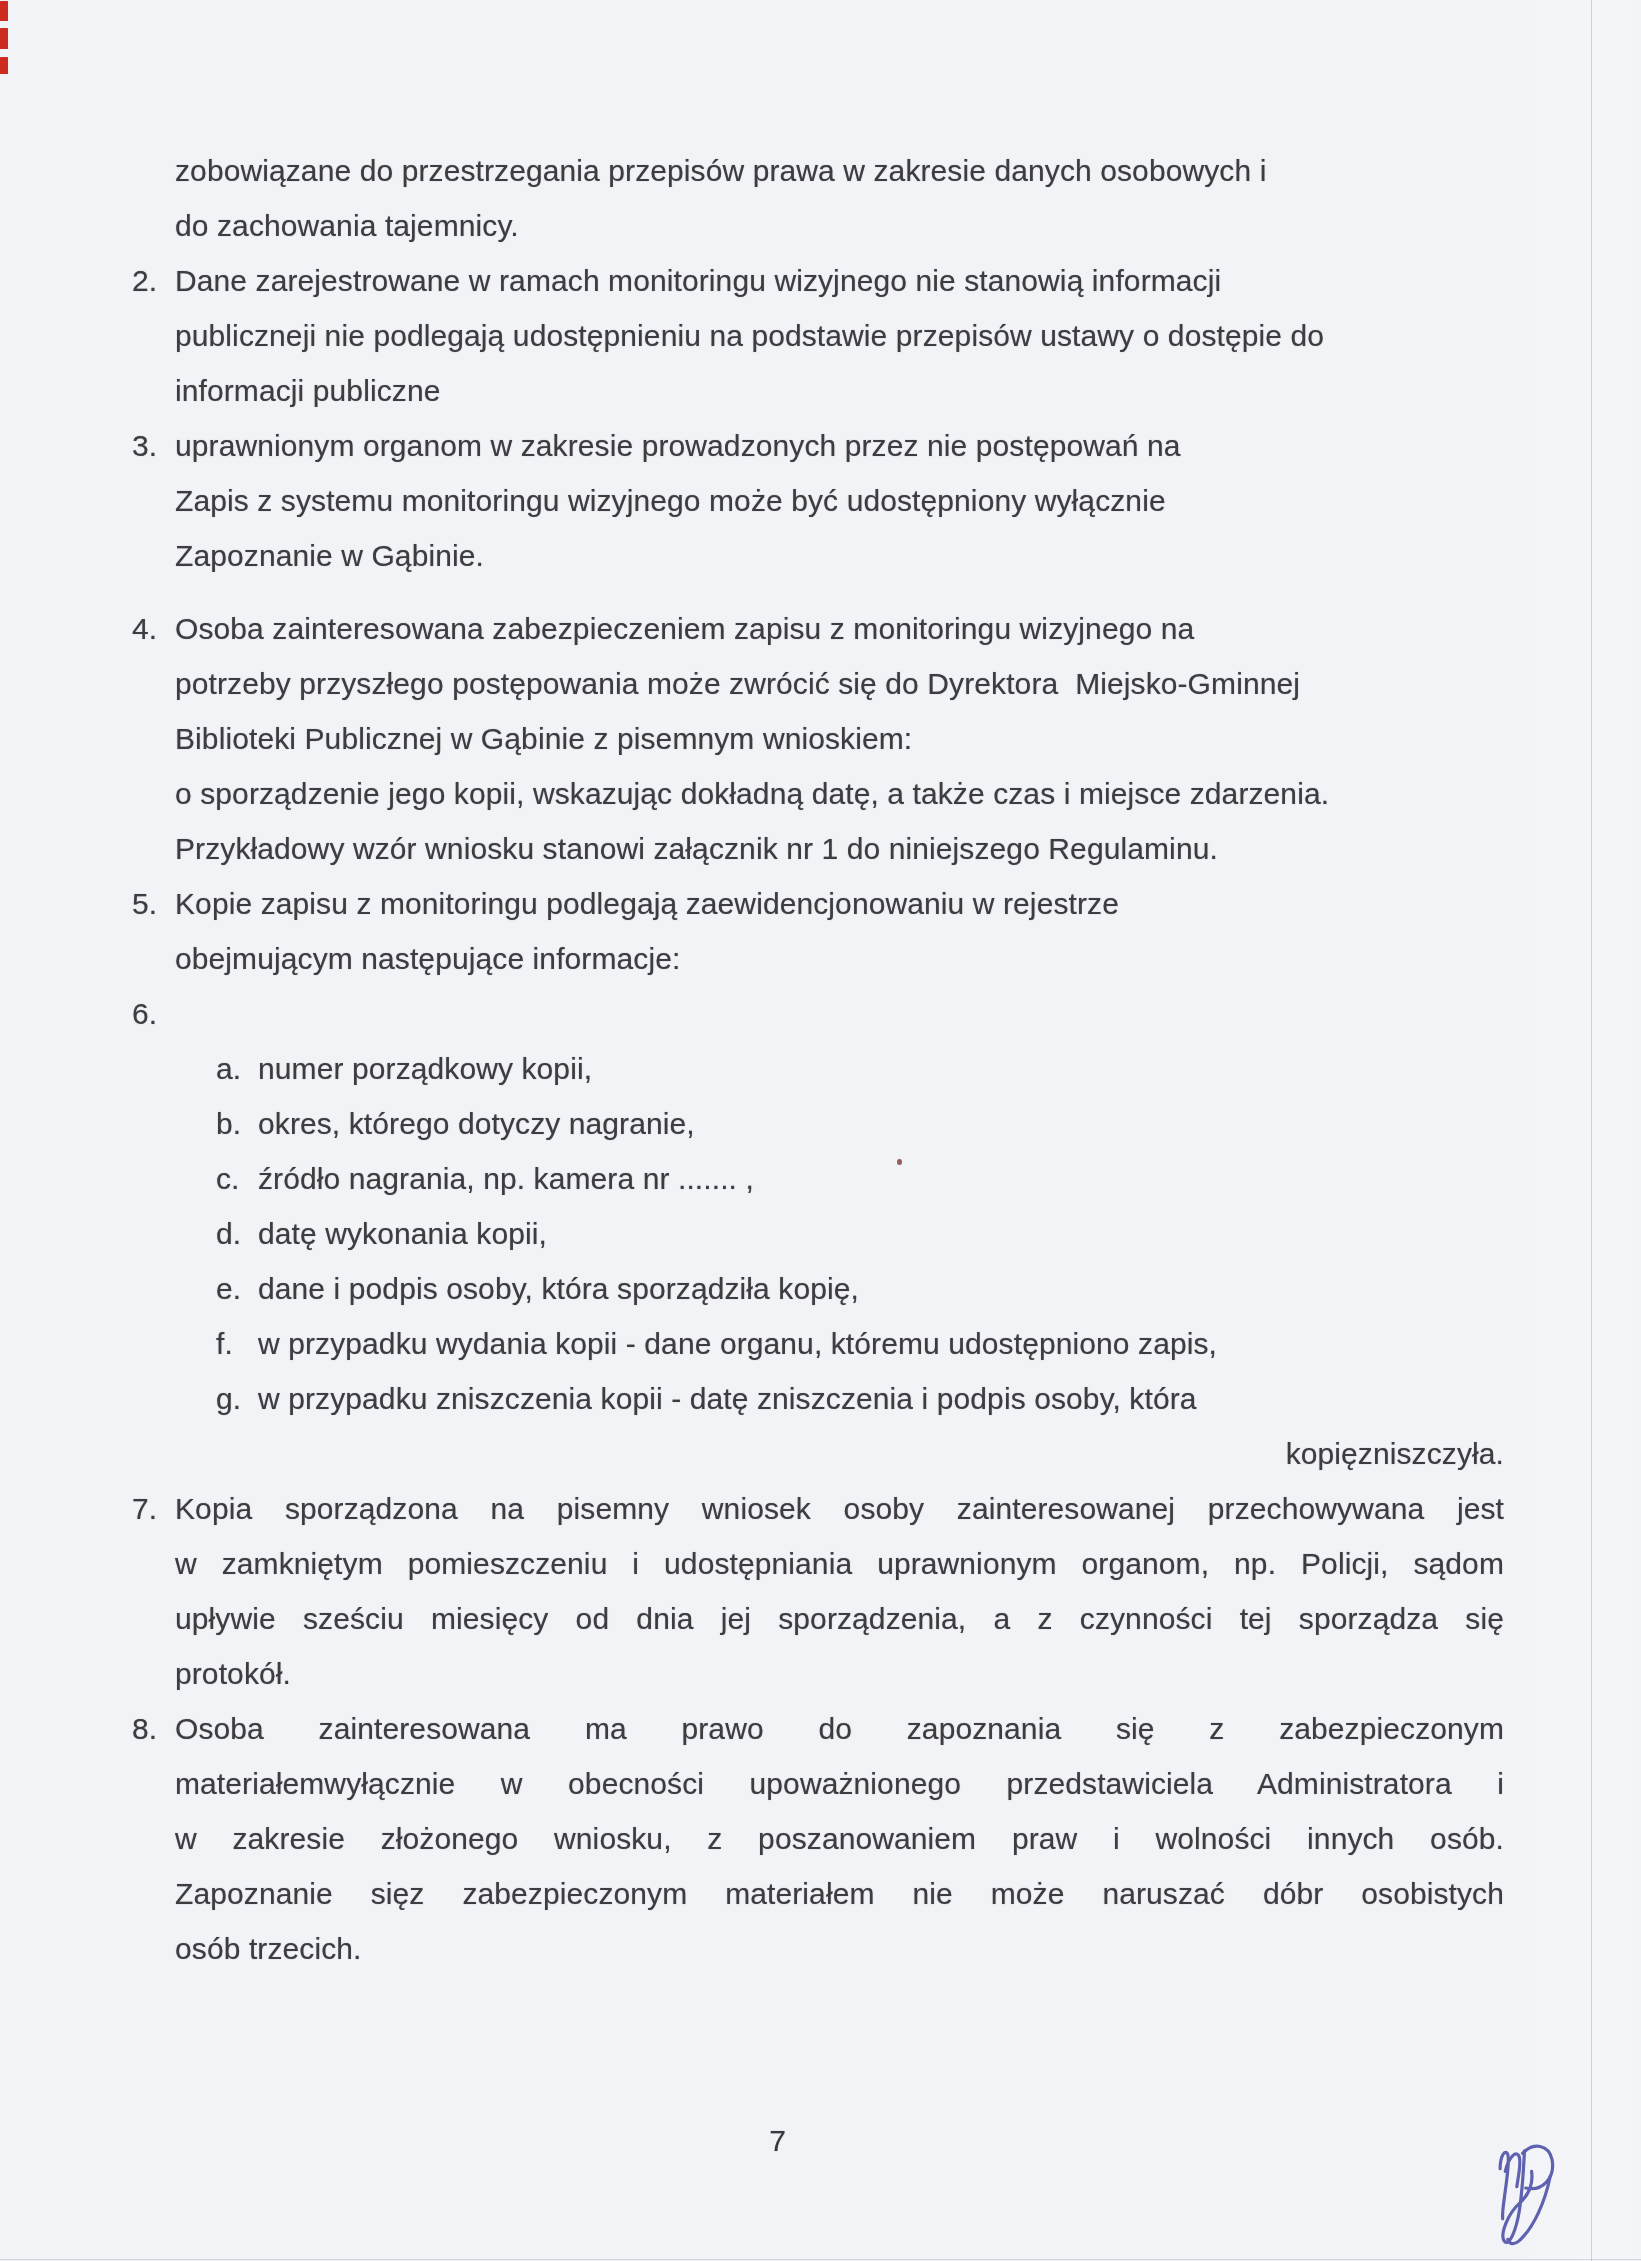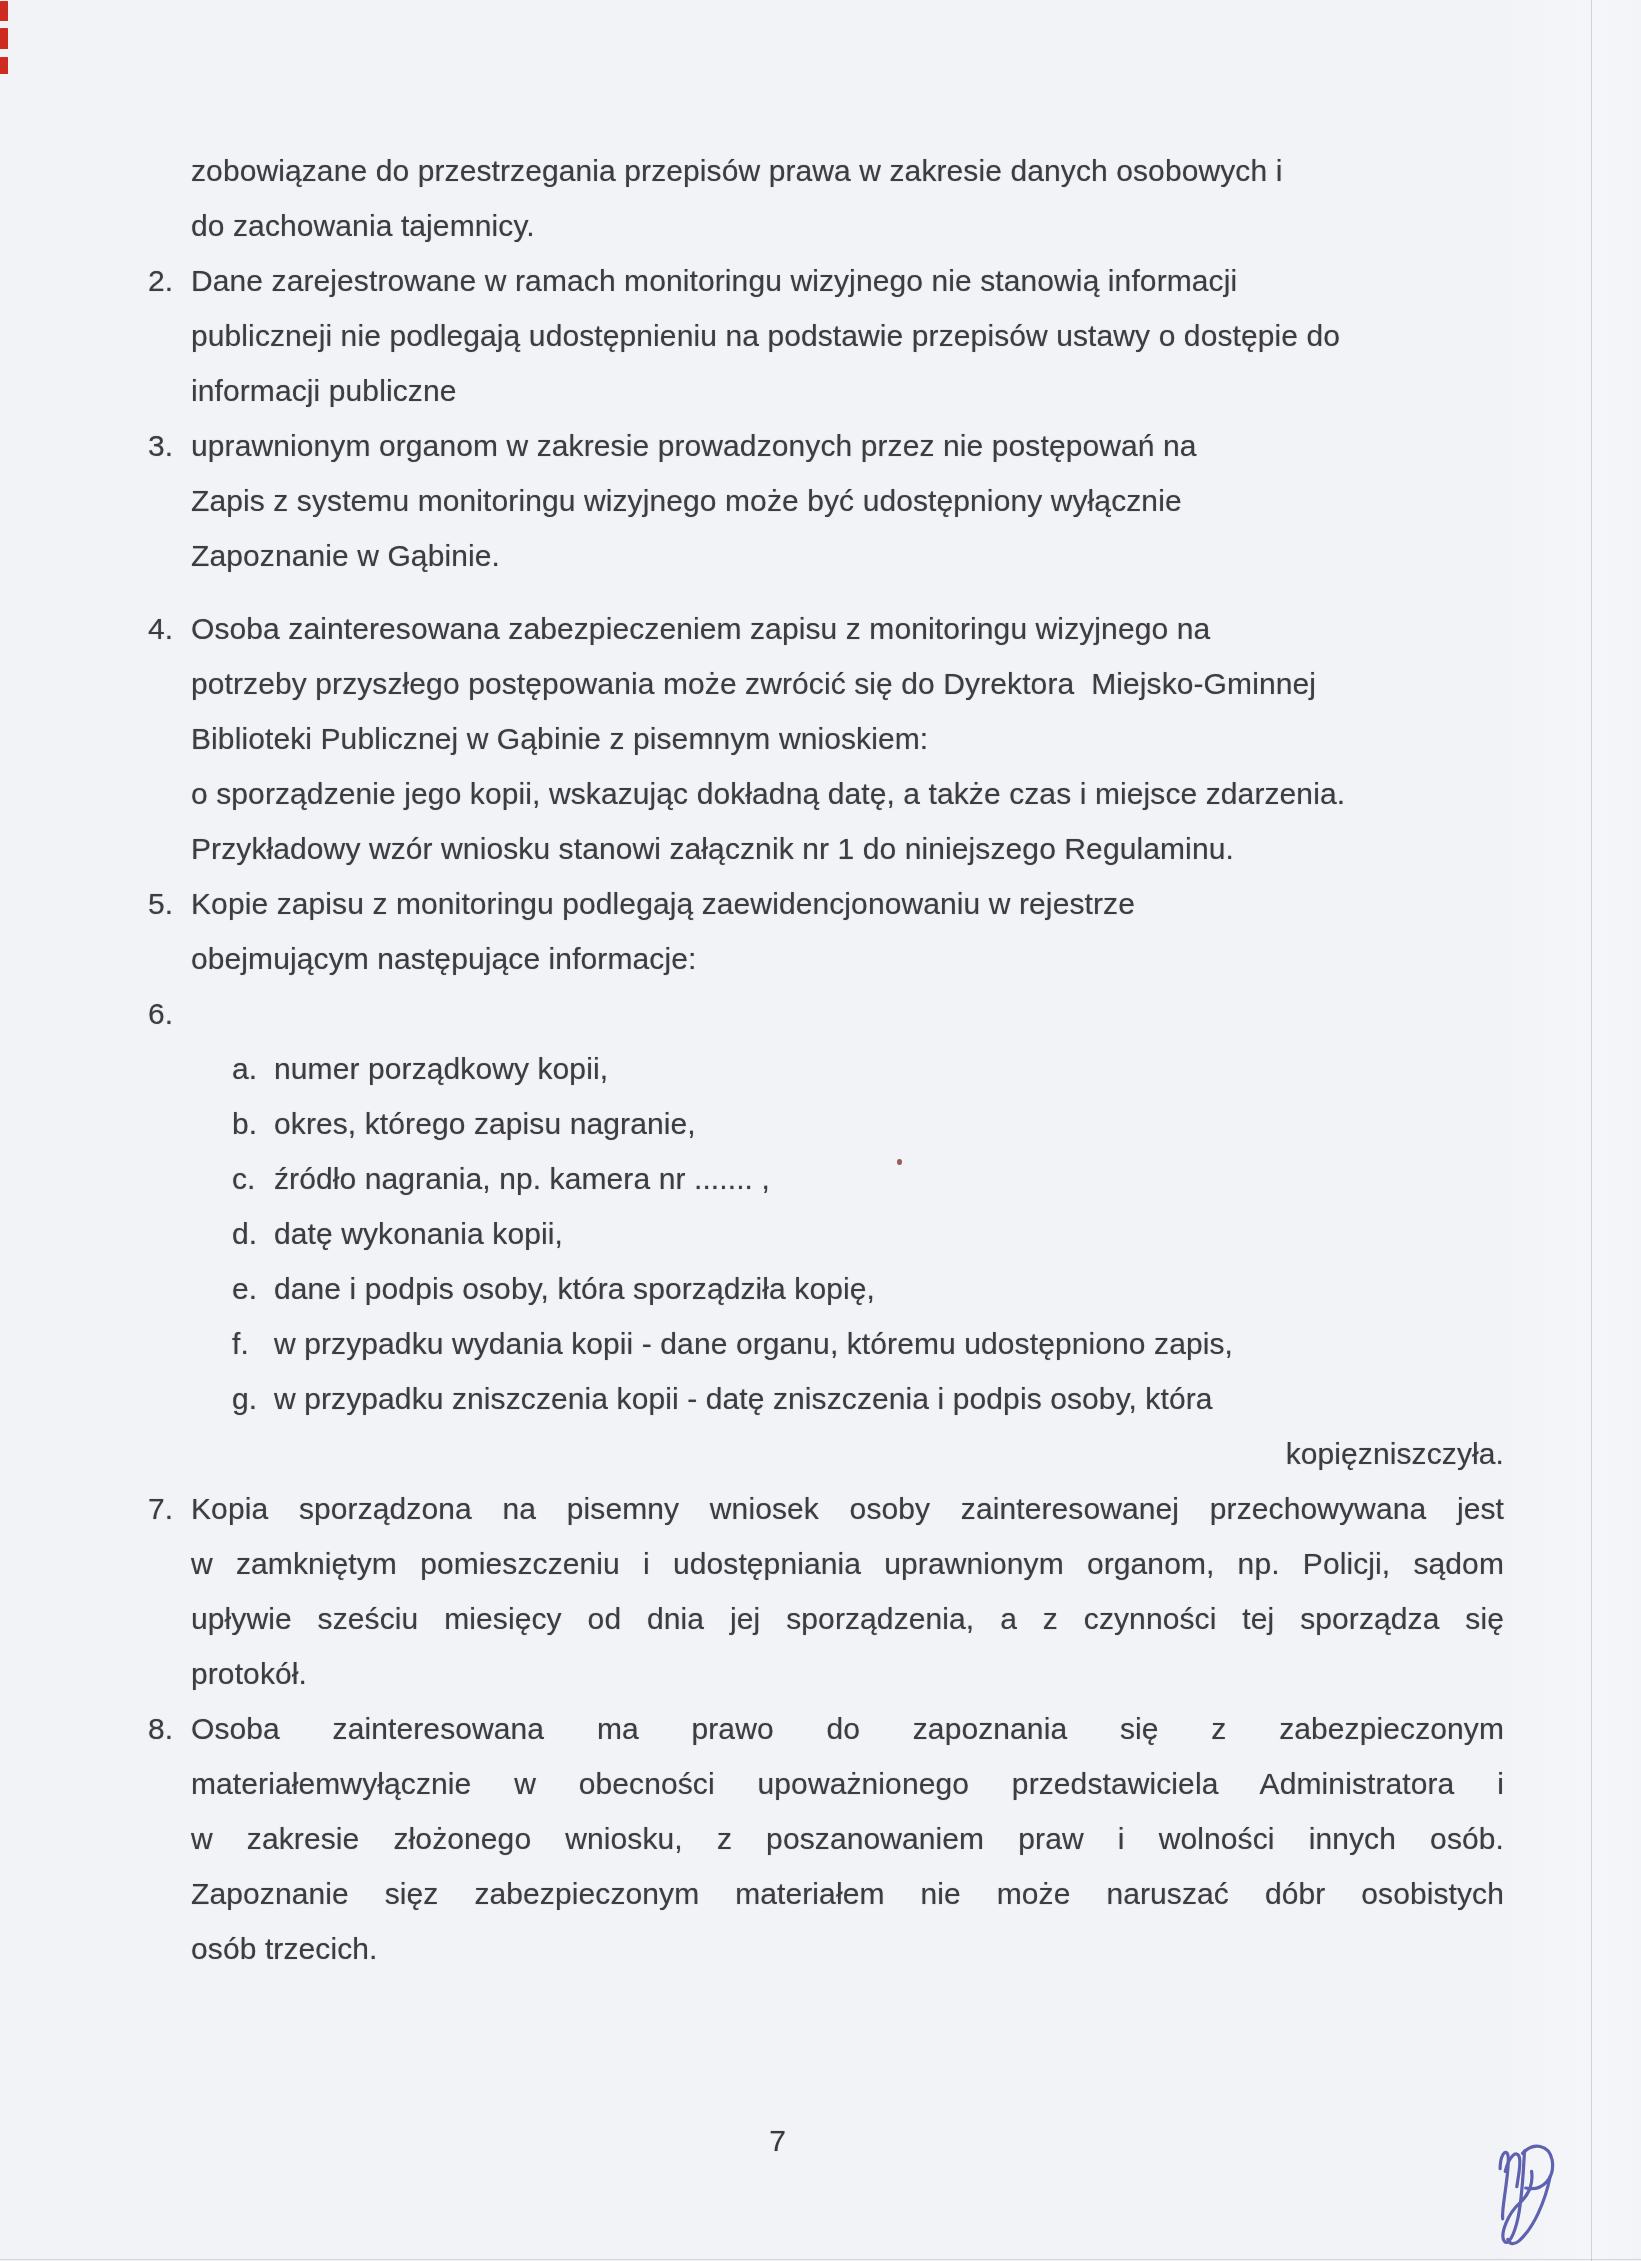--- a/index.html
+++ b/index.html
@@ -31,21 +31,21 @@
     position:absolute;left:897px;top:1159px;width:4.5px;height:5.8px;
     background:#7e3a34;border-radius:50%;opacity:.8;
   }
   
   .text-col{
     position:absolute;left:132px;top:143px;width:1372px;
     font-size:30px;line-height:55px;color:#3c3c41;
     text-shadow:0 0 1px rgba(58,58,64,.5);
     letter-spacing:0.1px;
   }
-  .block{position:relative;min-height:55px;margin-left:16px;}
+  .block{position:relative;min-height:55px;}
   .block.gap-before{margin-top:18px;}
   .block .marker{position:absolute;top:0;line-height:55px;}
   .block.continuation{padding-left:43px;}
   .block.numbered{padding-left:43px;}
   .block.numbered > .marker{left:0;}
   .block.lettered{padding-left:126px;}
   .block.lettered > .marker{left:84px;}
   .line{white-space:pre-wrap;}
   .line.stretch{text-align:justify;text-align-last:justify;}
   .lettered .line.wrap{padding-left:37px;text-align:right;}
@@ -102,21 +102,21 @@
       </div>
       <div class="block numbered">
         <span class="marker">6.</span>
       </div>
       <div class="block lettered">
         <span class="marker">a.</span>
         <div class="line">numer porządkowy kopii,</div>
       </div>
       <div class="block lettered">
         <span class="marker">b.</span>
-        <div class="line">okres, którego zapisu nagranie,</div>
+        <div class="line">okres, którego dotyczy nagranie,</div>
       </div>
       <div class="block lettered">
         <span class="marker">c.</span>
         <div class="line">źródło nagrania, np. kamera nr ....... ,</div>
       </div>
       <div class="block lettered">
         <span class="marker">d.</span>
         <div class="line">datę wykonania kopii,</div>
       </div>
       <div class="block lettered">

